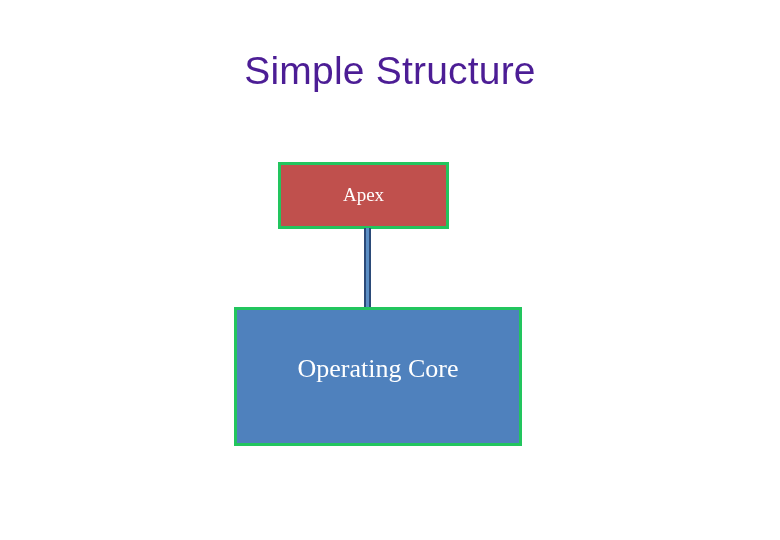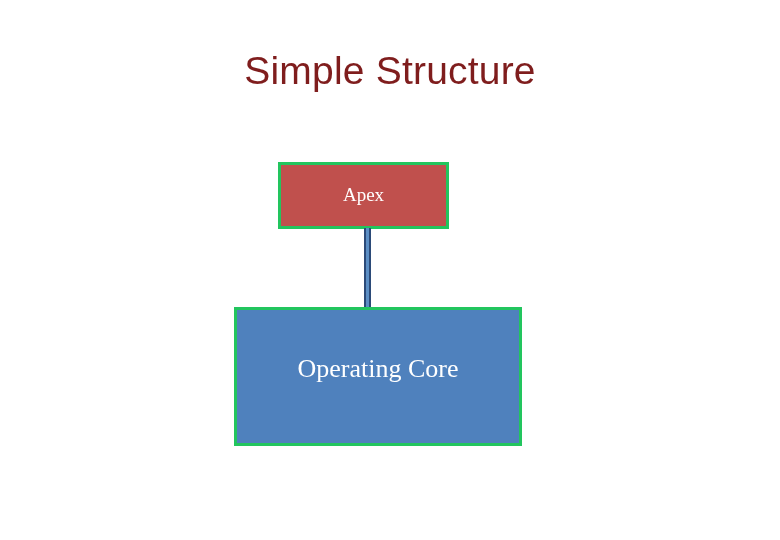--- a/index.html
+++ b/index.html
@@ -21,21 +21,21 @@
     position: absolute;
     left: 0;
     top: 47px;
     width: 780px;
     text-align: center;
     font-family: "Liberation Sans", sans-serif;
     font-size: 39px;
     font-weight: 400;
     line-height: 48px;
     letter-spacing: 0.2px;
-    color: #7f1d1d;
+    color: #4c1d95;
     white-space: nowrap;
     user-select: none;
   }
 
   
   .node-box {
     position: absolute;
     box-sizing: border-box;
     border: 3px solid #22c55e;
     display: flex;

